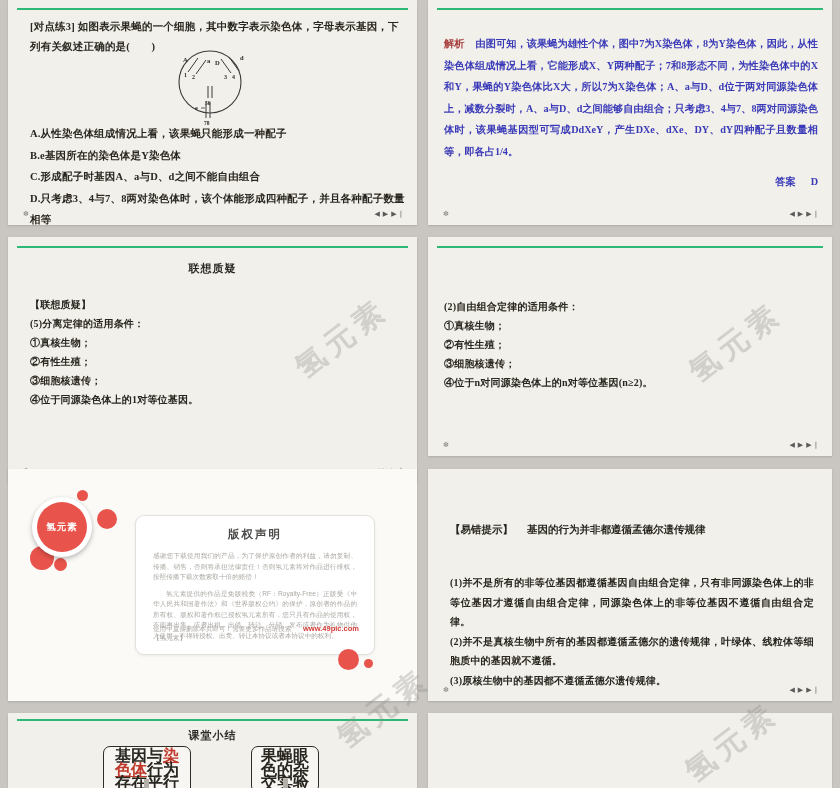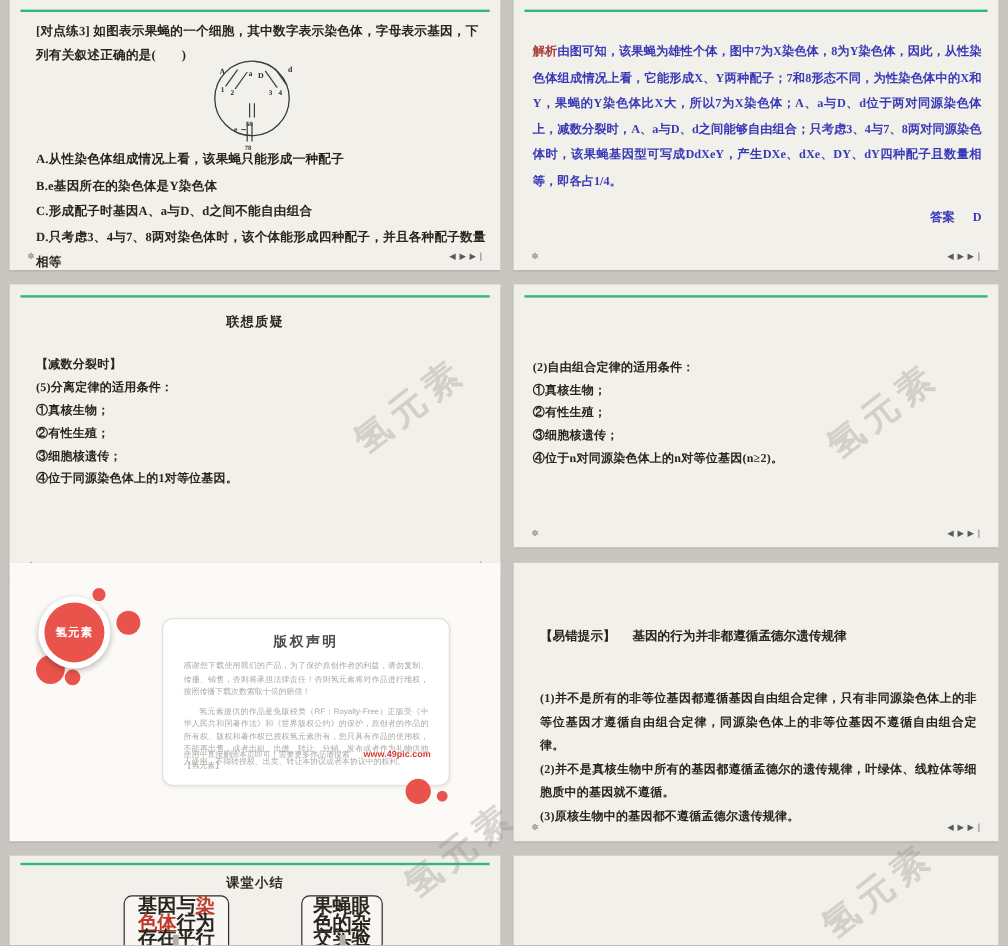--- a/index.html
+++ b/index.html
@@ -16,21 +16,21 @@
   .gline { position:absolute; left:9px; right:9px; height:2px; background:#2eb878; }
   .stem, .opts, .list, .tipbody {
     color:#28261f; font-weight:bold; letter-spacing:.2px;
   }
   .stem { position:absolute; font-size:10.5px; line-height:20px; }
   .opts { position:absolute; font-size:10.5px; line-height:21.5px; }
   .ana {
     position:absolute; color:#3a3ab8; font-weight:bold;
     font-size:10.2px; line-height:21.5px; text-align:justify;
   }
-  .ana .lbl { color:#a63d3b; }
+  .ana .lbl { color:#a63d3b; margin-right:11px; }
   .ans { margin-top:9px; text-align:right; }
   .ans .d { margin-left:15px; }
   .ctitle { position:absolute; width:100%; text-align:center; font-size:11px; font-weight:bold; color:#2b2923; letter-spacing:1px; }
   .list { position:absolute; font-size:10px; line-height:19px; }
   .tiphead { position:absolute; font-size:10.5px; font-weight:bold; color:#28261f; }
   .tiphead .gap { display:inline-block; width:14px; }
   .tipbody { position:absolute; font-size:10px; line-height:19.5px; text-align:justify;margin-top:28px; }
   .slide-nav {
     position:absolute; right:12px; bottom:7px; font-size:7px; color:#5a5a5a;
     font-family:"DejaVu Sans",sans-serif; letter-spacing:3px;
@@ -122,21 +122,21 @@
       </div>
     </div>
     <span class="corner-mark">✽</span>
     <span class="slide-nav"><span>◀</span><span>▶</span><span>▶|</span></span>
   </div>
 
   <div class="panel" style="left:8px;top:237px;width:409px;height:245px">
     <div class="gline" style="top:9px"></div>
     <div class="ctitle" style="top:24px">联想质疑</div>
     <div class="list" style="left:22px;top:58px;width:370px">
-      <div>【减数分裂时】</div>
+      <div>【联想质疑】</div>
       <div>(5)分离定律的适用条件：</div>
       <div>①真核生物；</div>
       <div>②有性生殖；</div>
       <div>③细胞核遗传；</div>
       <div>④位于同源染色体上的1对等位基因。</div>
     </div>
     <span class="corner-mark">✽</span>
     <span class="slide-nav"><span>◀</span><span>▶</span><span>▶|</span></span>
   </div>
 

